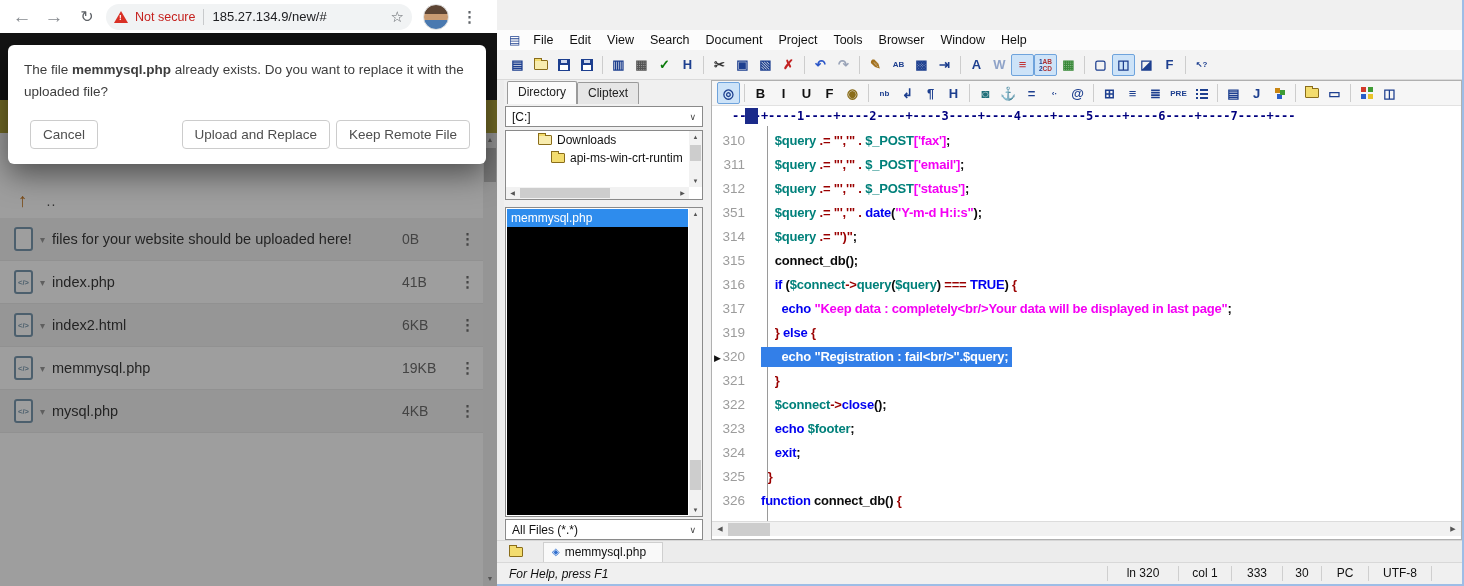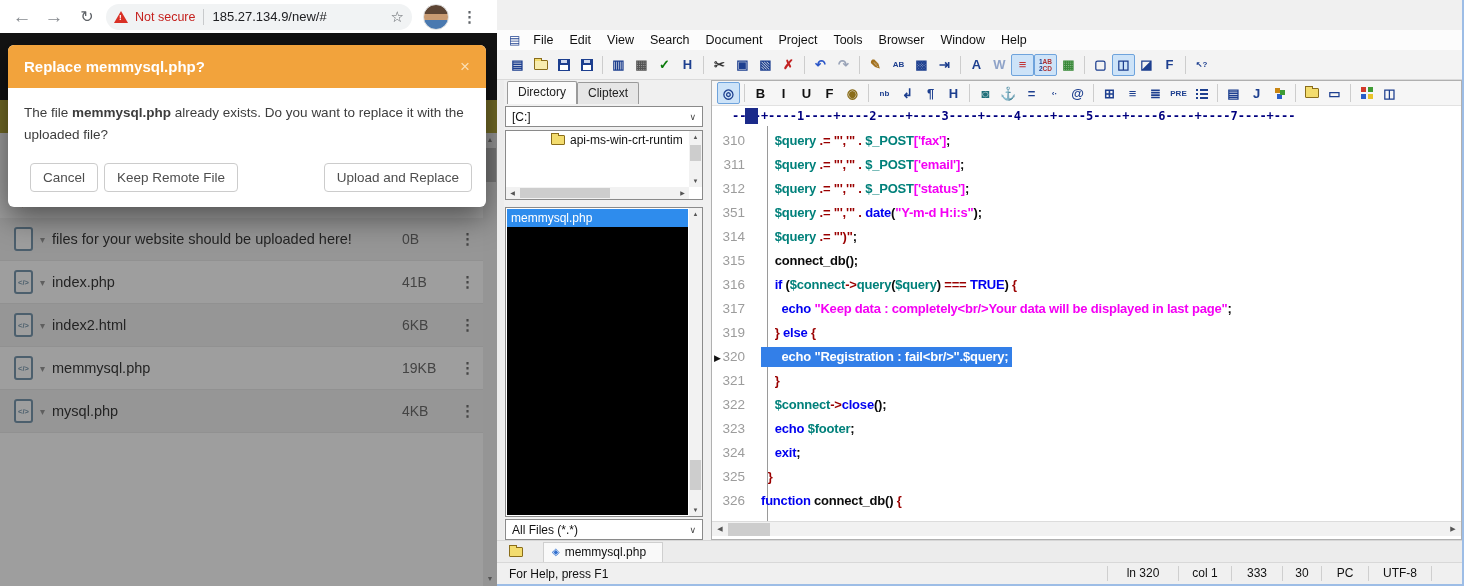--- a/index.html
+++ b/index.html
@@ -136,21 +136,21 @@
   #ep-hscroll .sb-arr{font-size:7px;width:16px;}
   #eh-thumb{width:42px;height:13px;background:#cdcdcd;flex:none;}
   #eh-arr-r{margin-left:auto;}
 
   #ep-tabstrip{position:absolute;left:0;right:2px;top:540px;height:22px;background:#ececec;border-top:1px solid #d6d6d6;display:flex;align-items:center;box-sizing:border-box;}
   #tab-folder{margin-left:12px;}
   #doc-tab{margin-left:20px;background:#f9f9f9;border:1px solid #cfcfcf;border-bottom:none;padding:2px 16px 3px 8px;font-size:12px;color:#111;display:flex;align-items:center;gap:5px;}
   #doc-tab .dia{color:#2f6fd0;font-size:10px;}
 
   #ep-status{position:absolute;left:0;right:2px;top:562px;height:22px;background:#f0f0f0;border-top:1px solid #d8d8d8;display:flex;align-items:center;font-size:12px;color:#111;box-sizing:border-box;}
-  #status-help{margin-left:12px;flex:1;}
+  #status-help{margin-left:12px;flex:1;font-style:italic;}
   .scell{border-left:1px solid #cfcfcf;height:15px;line-height:15px;padding:0 9px;text-align:center;white-space:nowrap;}
 </style>
 </head>
 <body>
 
 <div class="screen">
 
   <div id="chrome">
     <div id="cr-toolbar">
       <span class="cr-nav" id="cr-back">←</span>
@@ -211,29 +211,25 @@
             <span class="fkebab">⋮</span>
           </div>
         </div>
       <div id="pg-scroll">
         <div class="pg-arr">▲</div>
         <div id="pg-thumb"></div>
         <div class="pg-arr" id="pg-arr-dn">▼</div>
       </div>
       <div id="cr-dim"></div>
       <div id="modal">
-        <div id="modal-h" style="background: rgb(242, 163, 60);">
-          <span id="modal-title">Replace memmysql.php?</span>
-          <span id="modal-x">×</span>
-        </div>
         <div id="modal-b"><span>The file </span><b>memmysql.php</b><span> already exists. Do you want to replace it with the uploaded file?</span></div>
         <div id="modal-f">
           <button class="mbtn" id="btn-cancel">Cancel</button>
+          <button class="mbtn" id="btn-replace">Upload and Replace</button>
           <button class="mbtn" id="btn-keep">Keep Remote File</button>
-          <button class="mbtn" id="btn-replace">Upload and Replace</button>
         </div>
       </div>
     </div>
   </div>
 
   <div id="ep">
     <div id="ep-left-strip"></div>
 
 
     <div id="ep-menubar">
@@ -305,20 +301,24 @@
       <div id="side-tabs">
         <span class="stab active">Directory</span>
         <span class="stab">Cliptext</span>
       </div>
       <div id="side-combo">
         <span>[C:]</span>
         <span class="combo-arr">∨</span>
       </div>
       <div id="side-tree">
         <div id="tree-items">
+            <div class="titem" style="padding-left: 32px;">
+              <span class="i-folder open"></span>
+              <span class="tlabel">Downloads</span>
+            </div>
             <div class="titem" style="padding-left: 45px;">
               <span class="i-folder"></span>
               <span class="tlabel">api-ms-win-crt-runtim</span>
             </div>
           </div>
         <div class="vscroll" id="tree-vscroll">
           <div class="sb-arr">▲</div>
           <div id="tree-vthumb"></div>
           <div class="sb-arr" style="position:absolute;bottom:0;left:0;">▼</div>
         </div>

